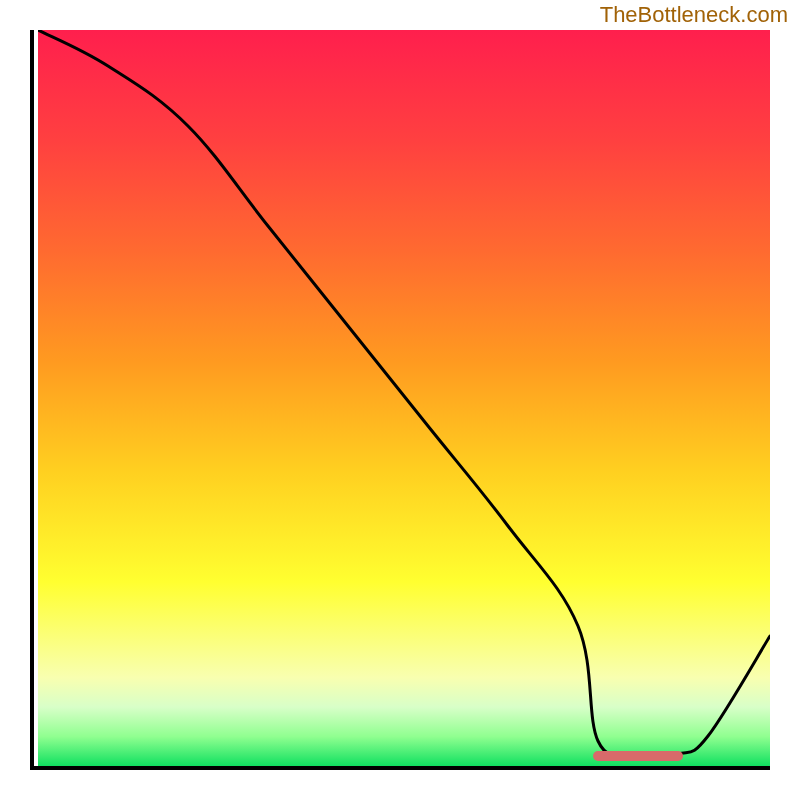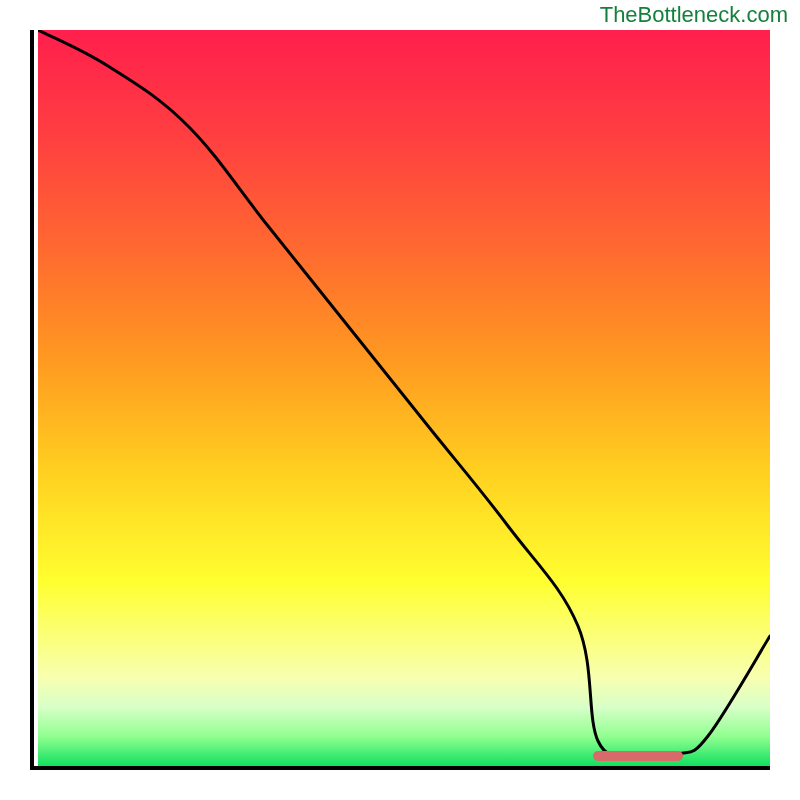--- a/index.html
+++ b/index.html
@@ -12,21 +12,21 @@
   }
   .container {
     position: relative;
     width: 800px;
     height: 800px;
   }
   .watermark {
     position: absolute;
     top: 2px;
     right: 12px;
-    color: #15803d;
+    color: #a16207;
     font-size: 22px;
     font-family: Arial, sans-serif;
     z-index: 10;
   }
   .plot-frame {
     position: absolute;
     left: 30px;
     top: 30px;
     width: 740px;
     height: 740px;

